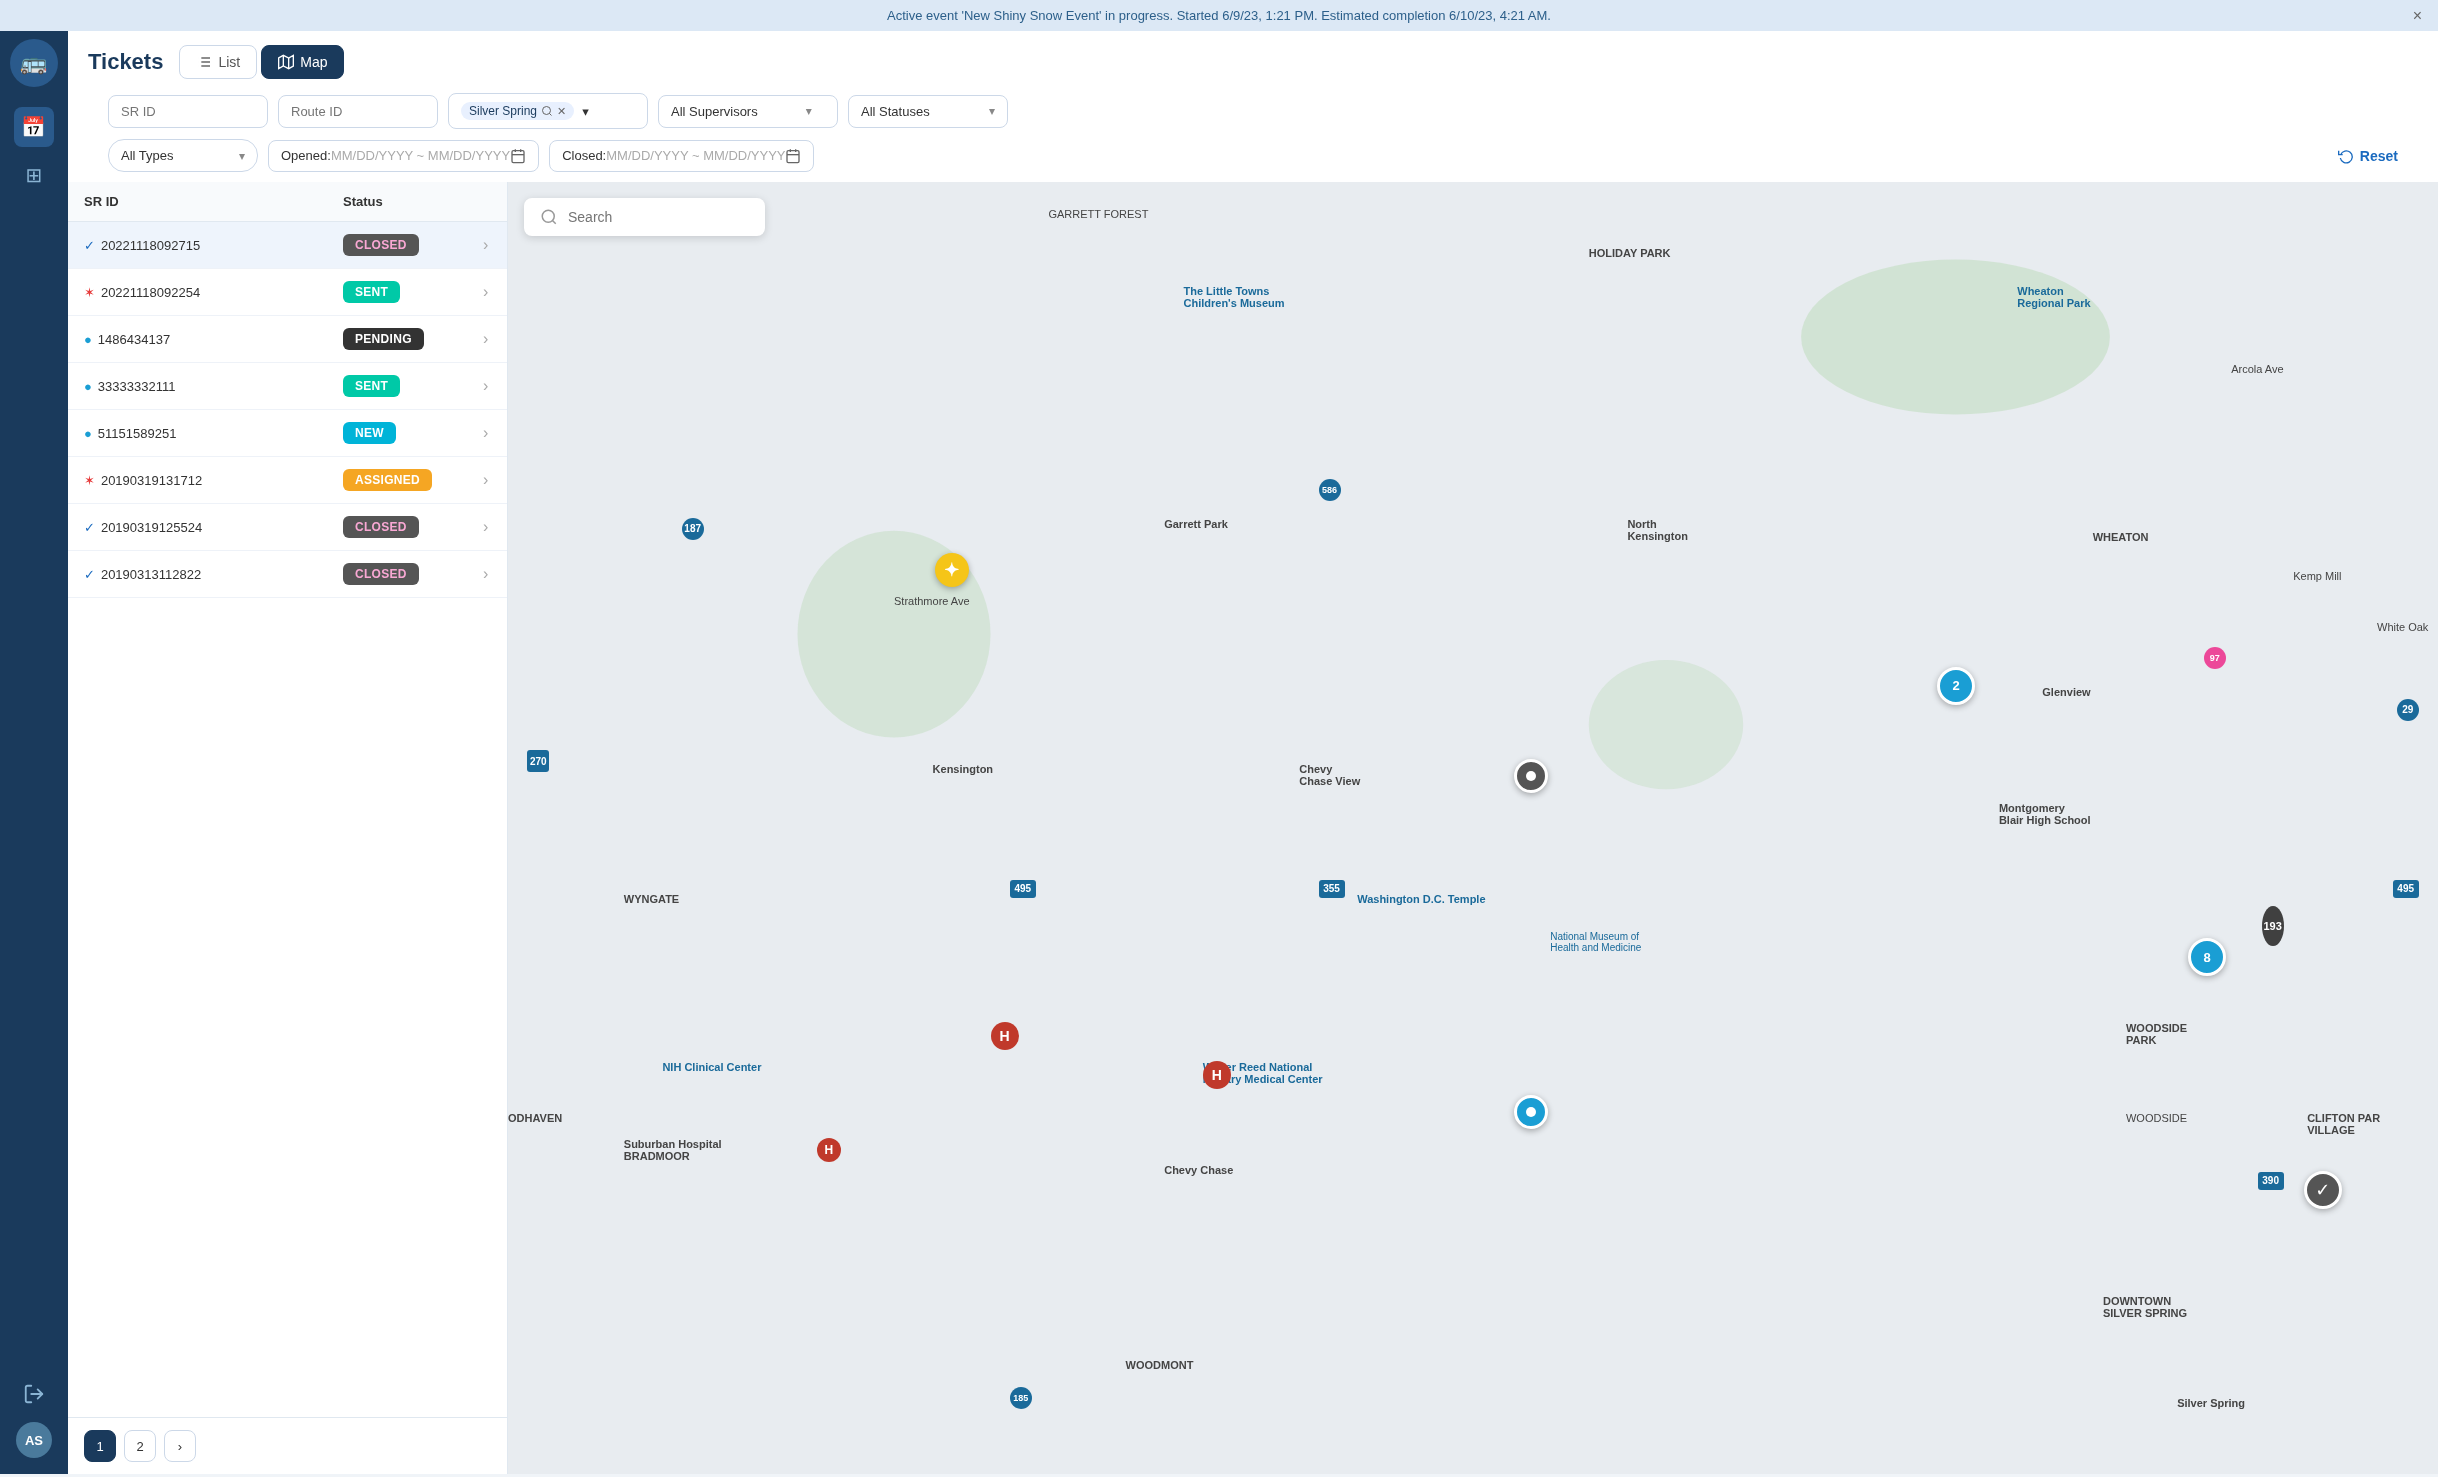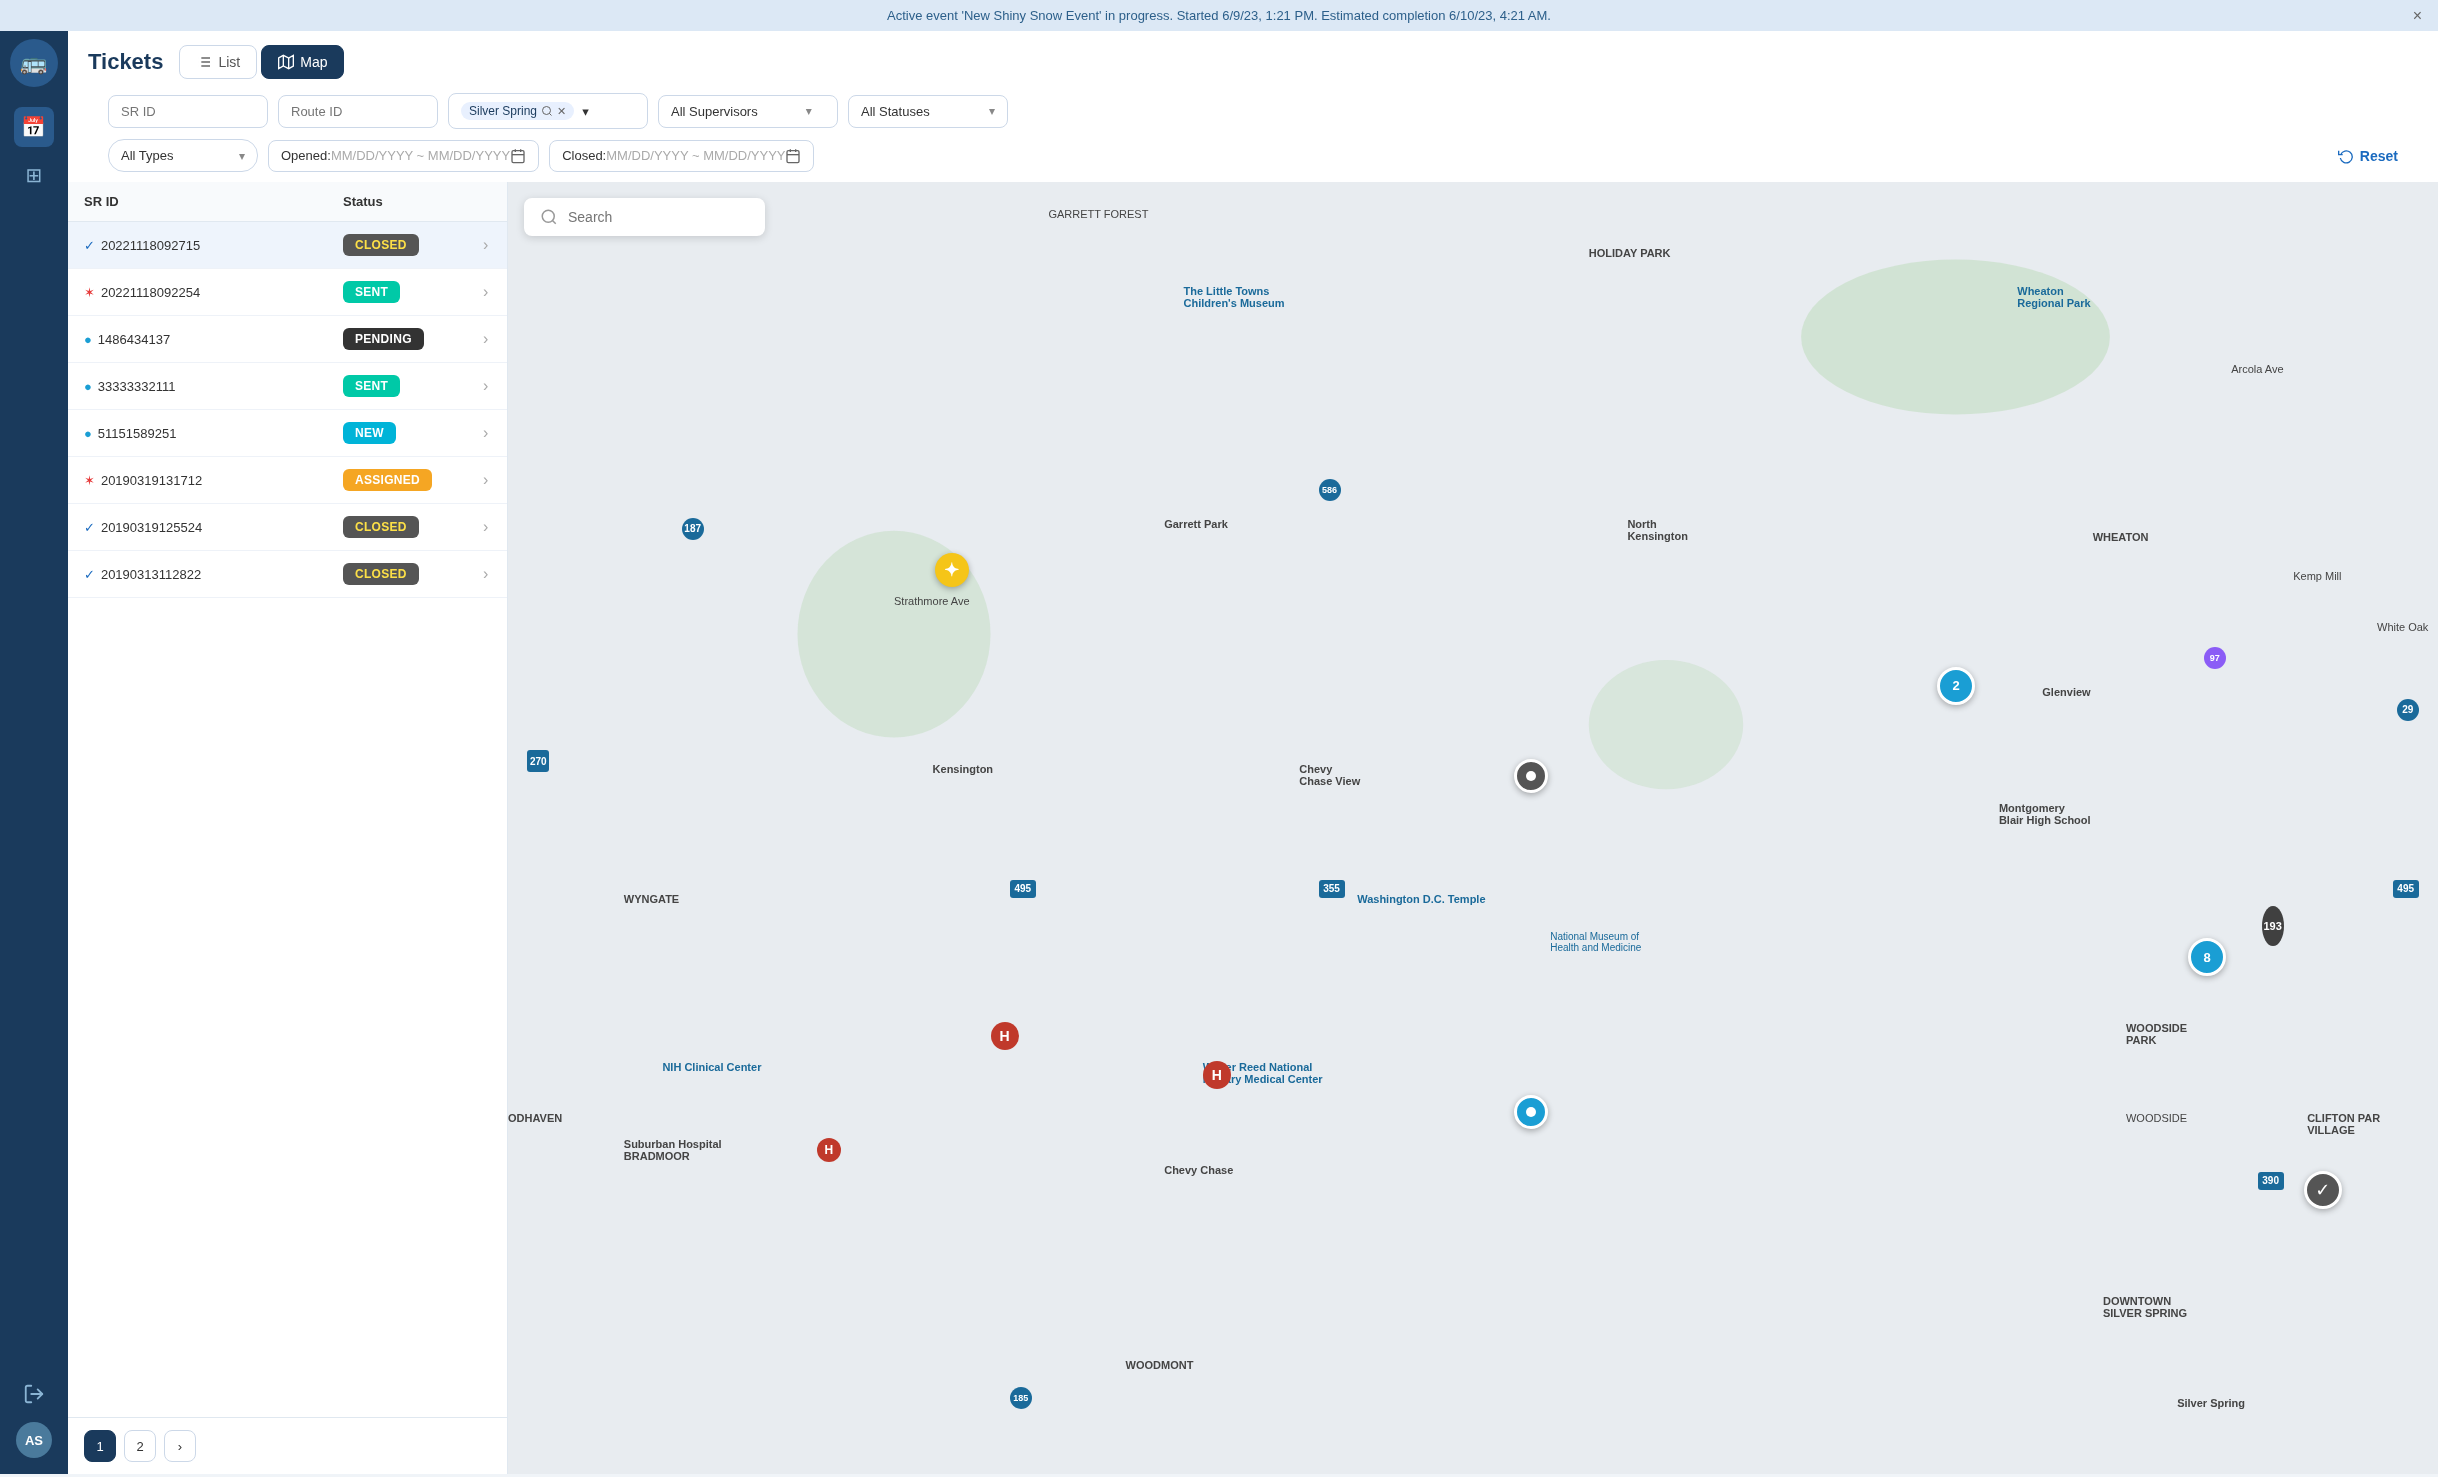--- a/index.html
+++ b/index.html
@@ -268,21 +268,21 @@
     
     .badge {
       display: inline-flex;
       align-items: center;
       padding: 4px 12px;
       border-radius: 6px;
       font-size: 12px;
       font-weight: 700;
       letter-spacing: 0.3px;
     }
-    .badge-closed { background: #555; color: #fde047; }
+    .badge-closed { background: #555; color: #f9a8d4; }
     .badge-sent { background: #00c9a7; color: white; }
     .badge-pending { background: #333; color: white; }
     .badge-new { background: #00b4d8; color: white; }
     .badge-assigned { background: #f5a623; color: white; }
 
     .chevron { color: #aaa; font-size: 16px; padding-right: 8px; }
 
     
     .pagination {
       display: flex;
@@ -705,21 +705,21 @@
 
         <div style="position:absolute; top:26%; left:9%; background:#1a6a9a; color:white; border-radius:50%; width:22px; height:22px; display:flex; align-items:center; justify-content:center; font-size:10px; font-weight:bold;">187</div>
         <div style="position:absolute; top:44%; left:1%; background:#1a6a9a; color:white; border-radius:3px; width:22px; height:22px; display:flex; align-items:center; justify-content:center; font-size:10px; font-weight:bold;">270</div>
         <div style="position:absolute; top:54%; left:26%; background:#1a6a9a; color:white; border-radius:3px; width:26px; height:18px; display:flex; align-items:center; justify-content:center; font-size:10px; font-weight:bold;">495</div>
         <div style="position:absolute; top:54%; left:42%; background:#1a6a9a; color:white; border-radius:3px; width:26px; height:18px; display:flex; align-items:center; justify-content:center; font-size:10px; font-weight:bold;">355</div>
         <div style="position:absolute; top:40%; right:1%; background:#1a6a9a; color:white; border-radius:50%; width:22px; height:22px; display:flex; align-items:center; justify-content:center; font-size:10px; font-weight:bold;">29</div>
         <div style="position:absolute; top:54%; right:1%; background:#1a6a9a; color:white; border-radius:3px; width:26px; height:18px; display:flex; align-items:center; justify-content:center; font-size:10px; font-weight:bold;">495</div>
         <div style="position:absolute; top:56%; right:8%; background:#404040; color:white; border-radius:50%; width:22px; height:40px; display:flex; align-items:center; justify-content:center; font-size:11px; font-weight:bold;">193</div>
         <div style="position:absolute; bottom:22%; right:8%; background:#1a6a9a; color:white; border-radius:3px; width:26px; height:18px; display:flex; align-items:center; justify-content:center; font-size:10px; font-weight:bold;">390</div>
         <div style="position:absolute; bottom:5%; left:26%; background:#1a6a9a; color:white; border-radius:50%; width:22px; height:22px; display:flex; align-items:center; justify-content:center; font-size:9px; font-weight:bold;">185</div>
-        <div style="position:absolute; top:36%; right:11%; background:#8b5cf6; color:white; border-radius:50%; width:22px; height:22px; display:flex; align-items:center; justify-content:center; font-size:9px; font-weight:bold;">97</div>
+        <div style="position:absolute; top:36%; right:11%; background:#ec4899; color:white; border-radius:50%; width:22px; height:22px; display:flex; align-items:center; justify-content:center; font-size:9px; font-weight:bold;">97</div>
         <div style="position:absolute; top:23%; left:42%; background:#1a6a9a; color:white; border-radius:50%; width:22px; height:22px; display:flex; align-items:center; justify-content:center; font-size:9px; font-weight:bold;">586</div>
 
         <div style="position:absolute; top:65%; left:25%; background:#c0392b; color:white; border-radius:50%; width:28px; height:28px; display:flex; align-items:center; justify-content:center; font-size:14px; font-weight:bold;">H</div>
         <div style="position:absolute; top:68%; left:36%; background:#c0392b; color:white; border-radius:50%; width:28px; height:28px; display:flex; align-items:center; justify-content:center; font-size:14px; font-weight:bold;">H</div>
         <div style="position:absolute; top:74%; left:16%; background:#c0392b; color:white; border-radius:50%; width:24px; height:24px; display:flex; align-items:center; justify-content:center; font-size:12px; font-weight:bold;">H</div>
 
         <div class="map-marker" style="top:30%; left:23%;">
           <div class="marker-yellow">✦</div>
         </div>
 

